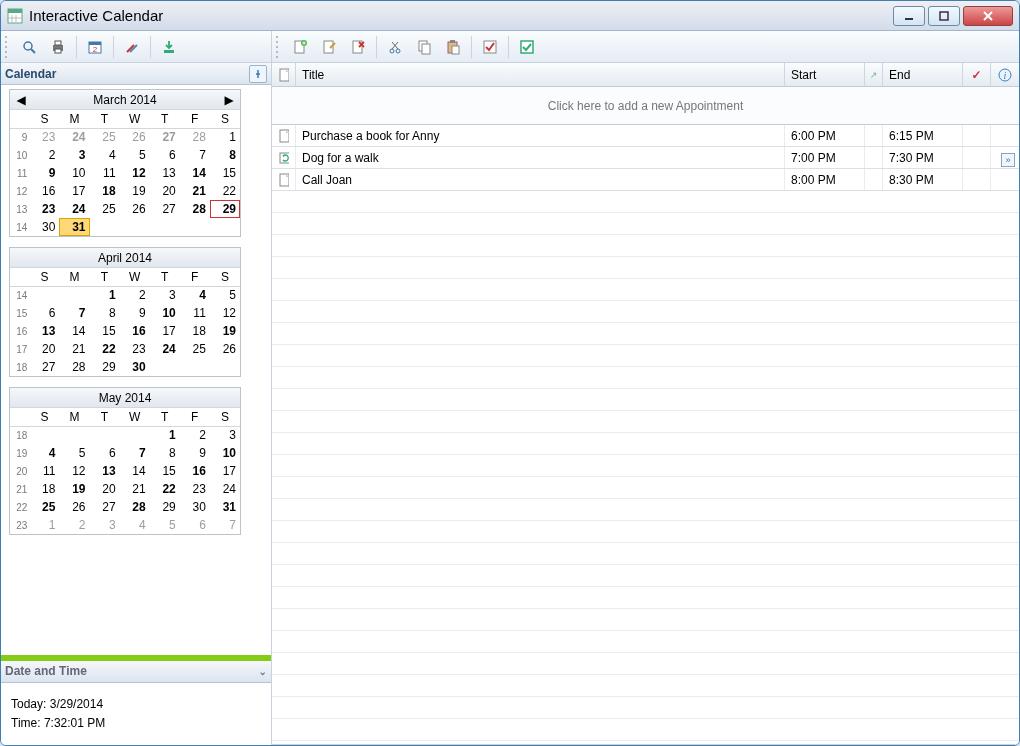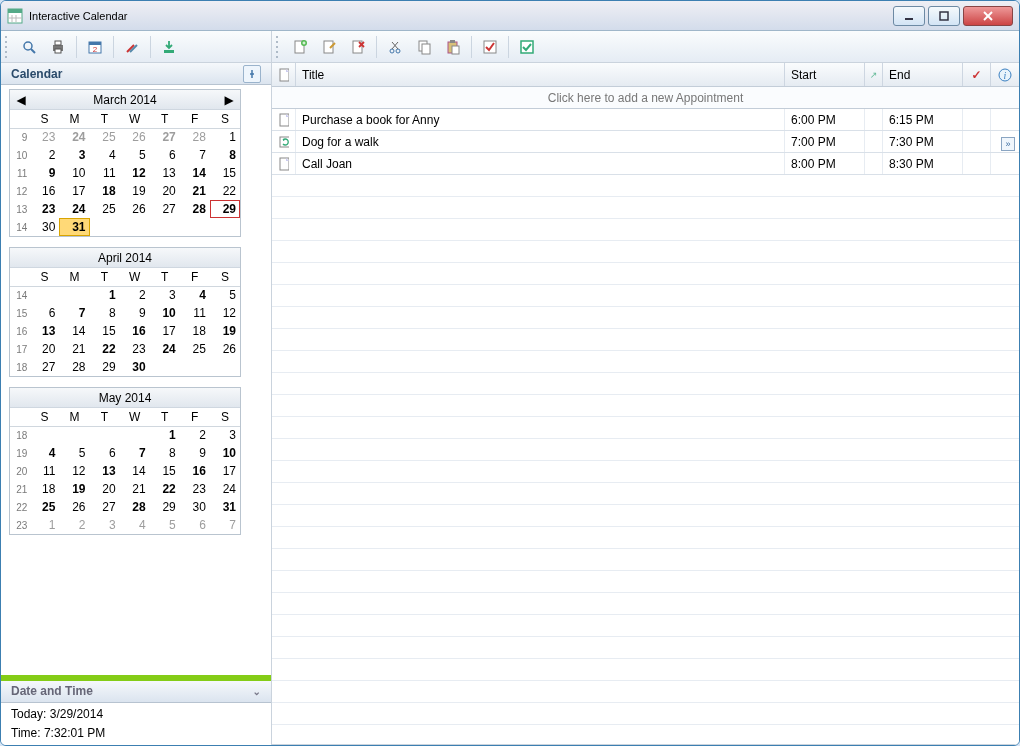--- a/index.html
+++ b/index.html
@@ -1,65 +1,65 @@
 <!DOCTYPE html>
 <html><head>
 <meta charset="utf-8">
 <style>
 html,body{margin:0;padding:0;font-family:Tahoma,Segoe UI,sans-serif;font-size:12px;background:#d4e4f5;overflow:hidden;width:1020px;height:746px}
 *{box-sizing:border-box}
 .window{position:absolute;inset:0;border:1px solid #3c7fb1;border-radius:6px;background:#fff;display:flex;flex-direction:column;overflow:hidden}
 .titlebar{height:30px;background:linear-gradient(#efeff4,#d3dceb);display:flex;align-items:center;padding:0 6px;border-bottom:1px solid #9fb6c9}
 .titlebar .ico{width:16px;height:16px;margin-right:6px;display:flex;align-items:center;justify-content:center}
-.titlebar .title{flex:1;font-size:11px}
+.titlebar .title{flex:1;font-size:15px}
 .winbtns{display:flex;gap:3px}
 .winbtn{width:32px;height:20px;border:1px solid #6d8aa4;border-radius:3px;background:linear-gradient(#f5f9fc,#d3e4f5);display:flex;align-items:center;justify-content:center;font-size:12px}
 .winbtn.close{width:50px;background:linear-gradient(#e99,#c44);border-color:#844}
 .menubar{height:24px;background:linear-gradient(#fafcfe,#eef3f9);display:flex;align-items:center;padding:0 6px;border-bottom:1px solid #cad3dd;gap:10px}
 .menubar span{text-decoration:underline;text-decoration-thickness:1px;text-underline-offset:2px;cursor:default}
 .toolbars{height:32px;display:flex;border-bottom:1px solid #cad3dd}
 .toolbars .lefttb{width:271px;display:flex;align-items:center;padding:0 4px;background:linear-gradient(#fafcfd,#e5ecf4);border-right:1px solid #cad3dd;gap:3px}
 .toolbars .righttb{flex:1;display:flex;align-items:center;padding:0 4px;background:linear-gradient(#fafcfd,#e5ecf4);gap:3px}
 .tbtn{width:26px;height:26px;display:flex;align-items:center;justify-content:center;border:1px solid transparent;border-radius:3px}
 .tbsep{width:1px;height:22px;background:#cbd5e0;margin:0 2px}
 .grip{width:6px;height:22px;display:flex;flex-direction:column;justify-content:space-between;margin-right:2px}
 .grip i{width:2px;height:2px;background:#9aa9b8;border-radius:1px}
 .content{flex:1;display:flex;min-height:0}
 .sidebar{width:271px;display:flex;flex-direction:column;background:#fff;border-right:1px solid #cad3dd}
-.panelhdr{height:22px;background:linear-gradient(#f5f8fb,#dbe4ef);border-bottom:1px solid #b7c3d0;display:flex;align-items:center;padding:0 10px;font-weight:bold;color:#2a4a6a;justify-content:space-between}
+.panelhdr{height:22px;background:linear-gradient(#f5f8fb,#dbe4ef);border-bottom:1px solid #b7c3d0;display:flex;align-items:center;padding:0 4px;font-weight:bold;color:#2a4a6a;justify-content:space-between}
 .pinbtn{width:18px;height:18px;border:1px solid #9ab3cc;background:#eef5fc;display:flex;align-items:center;justify-content:center;font-size:10px;border-radius:2px}
 .cal-scroll{flex:1;overflow:hidden;padding:4px 2px 2px 8px}
 .mcal{border:1px solid #b9c4cf;margin-bottom:10px;width:232px;font-size:12px}
 .mcal .mh{height:20px;background:linear-gradient(#f6f8fa,#e1e7ee);display:flex;align-items:center;justify-content:center;position:relative;border-bottom:1px solid #cfd7e0}
 .mcal .mh .arrow{position:absolute;width:14px;height:14px;display:flex;align-items:center;justify-content:center;cursor:default}
 .mcal .mh .arrow.l{left:4px}
 .mcal .mh .arrow.r{right:4px}
 .mcal table{border-collapse:collapse;width:100%}
 .mcal th{width:28px;height:18px;font-weight:normal;text-align:center;border-bottom:1px solid #d0d7de}
 .mcal th.wk{width:18px;font-size:10px;color:#888}
 .mcal td{width:28px;height:18px;text-align:right;padding:0 4px 0 0}
 .mcal td.wk{width:18px;text-align:right;font-size:10px;color:#7a7a7a;padding-right:2px}
 .mcal td.other{color:#9d9d9d}
 .mcal td.bold{font-weight:bold}
 .mcal td.today{outline:1px solid #c33;outline-offset:-1px}
 .mcal td.sel{background:#ffd977;outline:1px solid #d9a400;outline-offset:-1px;font-weight:bold}
 .dtpanel{border-top:6px solid #84cc16}
 .dtpanel .panelhdr{font-weight:bold;color:#667;justify-content:space-between}
-.dtpanel .body{padding:2px 10px;line-height:1.6}
+.dtpanel .body{padding:12px 10px;line-height:1.6}
 .main{flex:1;display:flex;flex-direction:column;min-width:0}
 .listhdr{height:24px;background:linear-gradient(#fafcfd,#e5ebf2);border-bottom:1px solid #c3cdd8;display:flex}
 .colh{display:flex;align-items:center;padding:0 6px;border-right:1px solid #cdd6e1}
 .colh.icon{width:24px;justify-content:center}
 .colh.title{flex:1}
 .colh.start{width:80px}
 .colh.end{width:80px}
 .colh.chk{width:28px;justify-content:center;color:#c33;font-weight:bold}
 .colh.info{width:28px;justify-content:center;border-right:none}
 .colh.sortmark{width:18px;justify-content:center;color:#6b9;font-size:9px}
-.newrow{height:22px;border-bottom:1px solid #c3cdd8;display:flex;align-items:center;justify-content:center;color:#777;background:#fafcfe}
+.newrow{height:38px;border-bottom:1px solid #c3cdd8;display:flex;align-items:center;justify-content:center;color:#777;background:#fafcfe}
 .rows{flex:1;background:#fff;background-image:repeating-linear-gradient(to bottom,transparent 0,transparent 21px,#e7ecf2 21px,#e7ecf2 22px);position:relative;border-bottom:1px solid #cad3dd}
 .row{height:22px;display:flex;align-items:center;border-bottom:1px solid #d9e0e8}
 .row.sel{background:#dcebfb}
 .row .c{padding:0 6px;border-right:1px solid #e7ecf2;height:100%;display:flex;align-items:center}
 .row .c.icon{width:24px;justify-content:center}
 .row .c.title{flex:1}
 .row .c.start{width:80px}
 .row .c.end{width:80px}
 .row .c.chk{width:28px}
 .row .c.info{width:28px;border-right:none}

